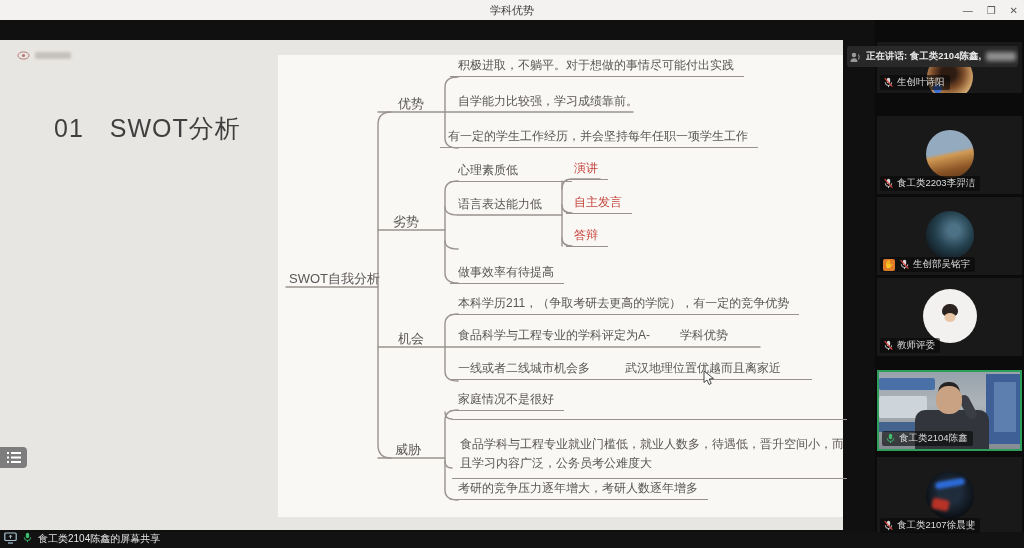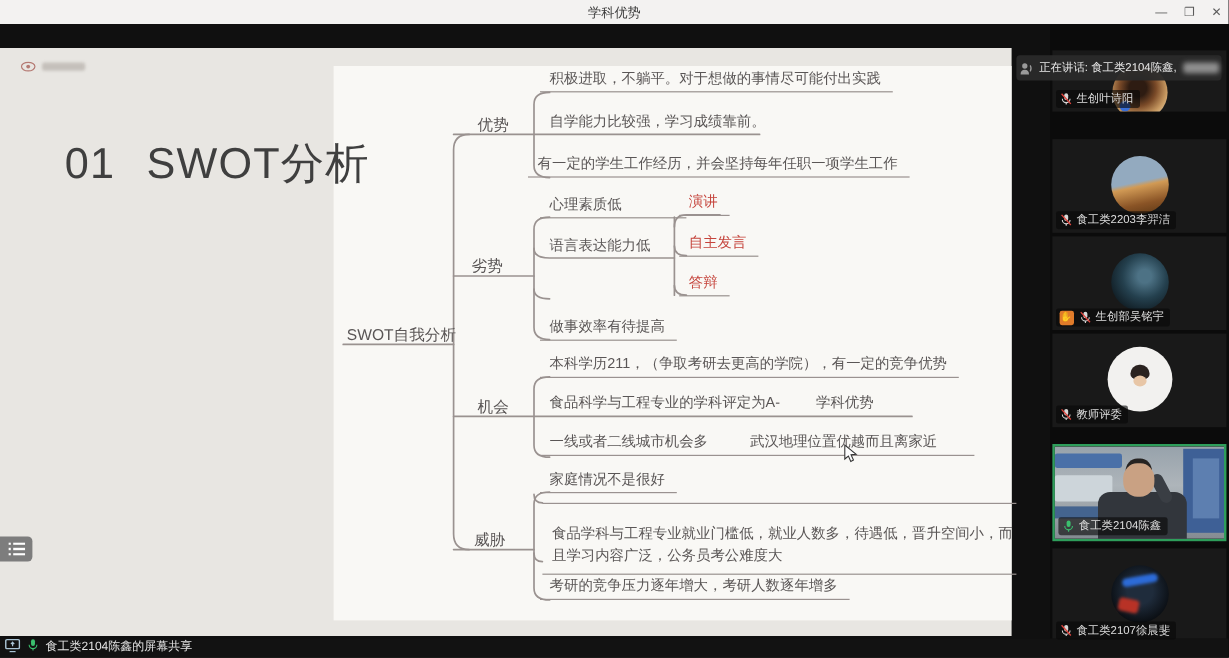--- a/index.html
+++ b/index.html
@@ -9,21 +9,21 @@
   
   .titlebar{position:absolute;left:0;top:0;width:1024px;height:20px;background:#f3f2f1;
             display:flex;align-items:center;justify-content:center;font-size:11px;color:#3a3a3a;}
   .winctrls{position:absolute;right:6px;top:0;height:20px;display:flex;align-items:center;gap:14px;
             font-size:10px;color:#5a5a5a;}
   .winctrls span{cursor:default;}
 
   
   .slide{position:absolute;left:0;top:40px;width:843px;height:490px;background:#e8e6e2;}
   .whitepanel{position:absolute;left:278px;top:15px;width:565px;height:462px;background:#f9f8f5;}
-  .slide-title{position:absolute;left:54px;top:72px;font-size:36px;color:#3f3f3f;
+  .slide-title{position:absolute;left:54px;top:72px;font-size:25px;color:#3f3f3f;
                font-weight:500;letter-spacing:1px;}
   .slide-title .num{margin-right:26px;}
   .watermark{position:absolute;left:17px;top:11px;display:flex;align-items:center;gap:5px;opacity:.75;}
   .wm-blur{width:36px;height:7px;background:#b9b4ae;border-radius:2px;filter:blur(1.5px);}
 
   
   .cat{position:absolute;font-size:13px;color:#5a5656;white-space:nowrap;}
   .leaf{position:absolute;font-size:12px;line-height:14px;color:#5a5656;white-space:nowrap;
         padding:0 10px 4px 8px;border-bottom:1.4px solid #9a9290;}
   .leaf.noline{border-bottom:none;}
@@ -80,21 +80,21 @@
   .head{position:absolute;left:57px;top:14px;width:26px;height:28px;border-radius:45%;
         background:#c9a183;box-shadow:0 -6px 0 -2px #262322;}
   .torso{position:absolute;left:36px;top:38px;width:74px;height:42px;border-radius:10px 10px 0 0;
         background:#32363c;}
   .arm{position:absolute;left:84px;top:22px;width:10px;height:26px;border-radius:5px;
         background:#3a3e44;transform:rotate(-28deg);}
 
   
   .toast{position:absolute;left:847px;top:46px;width:171px;height:21px;z-index:5;
          background:rgba(42,42,42,.95);border-radius:3px;display:flex;align-items:center;
-         gap:5px;padding:0 2px;box-sizing:border-box;font-size:9.5px;color:#e8e8e8;white-space:nowrap;}
+         gap:5px;padding:0 2px;box-sizing:border-box;font-size:9.5px;color:#e8e8e8;white-space:nowrap;font-weight:bold;}
   .blur-blob{width:30px;height:9px;background:#8f8f8f;border-radius:2px;filter:blur(2px);}
 
   
   .statusbar{position:absolute;left:0;top:532px;width:1024px;height:16px;background:#121212;
              display:flex;gap:5px;padding-left:4px;box-sizing:border-box;}
   .statusbar .txt{font-size:10px;color:#e3e3e3;}
 </style>
 </head>
 <body>
 

